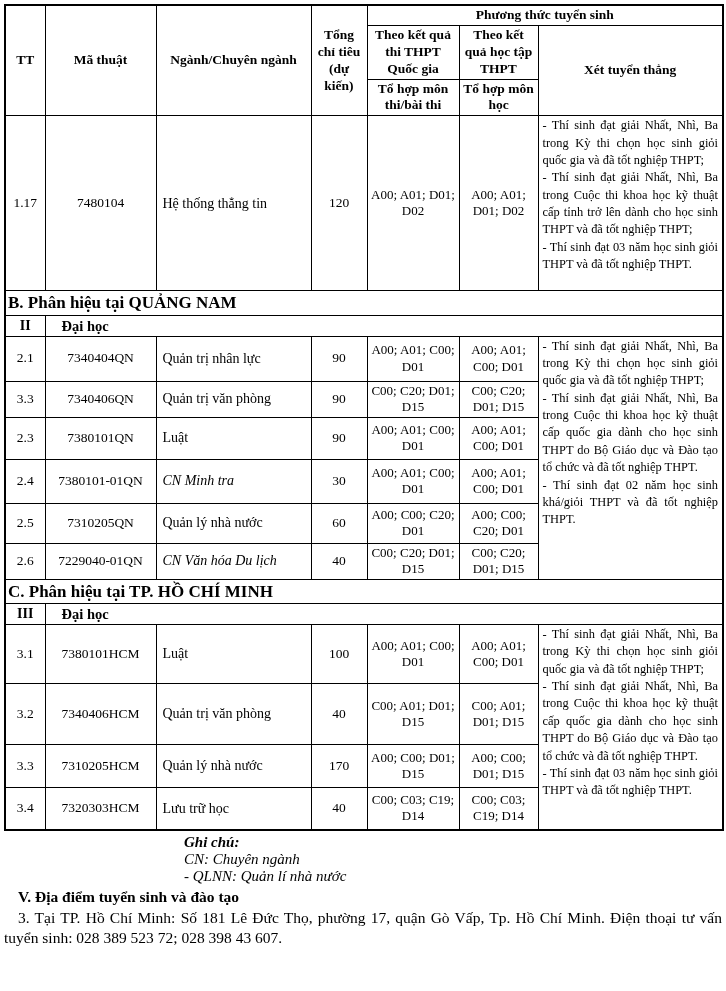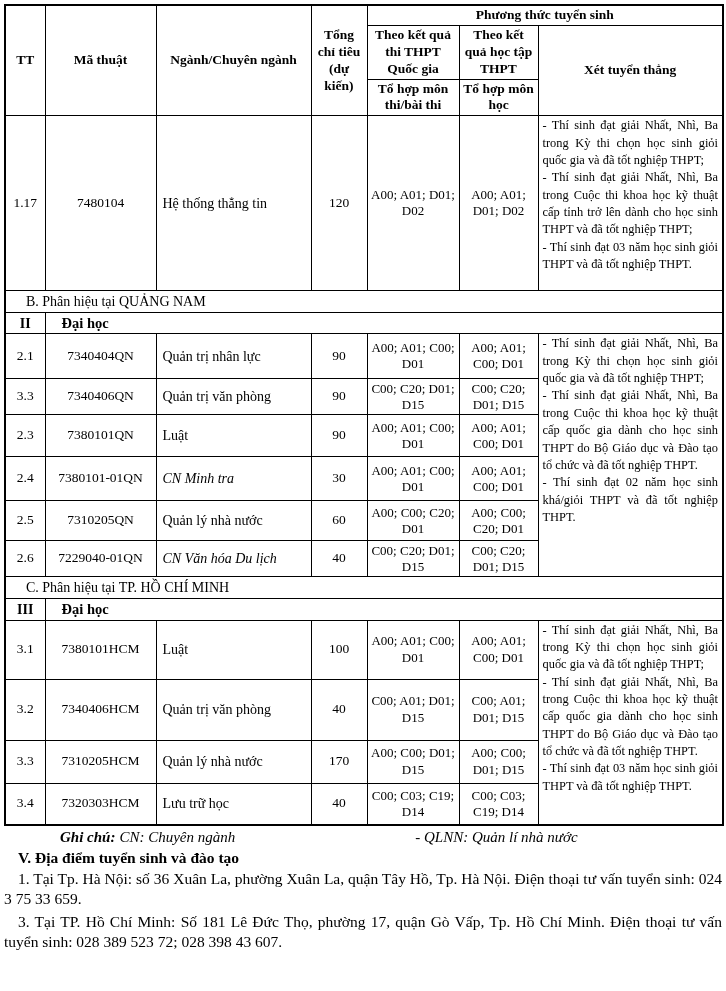--- a/index.html
+++ b/index.html
@@ -25,30 +25,31 @@
   .adm th { font-weight:bold; }
   td.name { text-align:left; padding-left:6px; font-size:14px; }
   td.it { font-style:italic; }
   td.grp { font-size:13px; }
   td.direct {
     text-align:justify; vertical-align:top;
     font-size:12.4px; line-height:1.4;
     white-space:pre-line; padding:1px 4px 2px 4px;
   }
   tr.secrow td {
-    text-align:left; font-weight:normal;
-    font-size:14px; padding-left:20px;
+    text-align:left; font-weight:bold;
+    font-size:17px; padding-left:2px;
   }
   td.sec-tt { font-weight:bold; font-size:14px; }
   td.sec-level { text-align:left; font-weight:bold; font-size:14.5px; padding-left:16px; }
 
   .notes {
     display:flex; align-items:baseline;
     font-style:italic; font-size:15px;
     margin-top:3px;
+    flex-direction:column;
   }
   .notes .label { font-weight:bold; margin-left:56px; }
   .notes .cn { margin-left:4px; }
   .notes .qlnn { margin-left:180px; }
 
   .addr-heading { font-weight:bold; font-size:15.5px; margin:3px 0 0 14px; }
   .para { font-size:15.5px; line-height:1.32; text-indent:14px; margin-top:2px; text-align:justify; }
 </style>
 </head>
 <body>
@@ -202,16 +203,15 @@
   </tbody>
     </table>
 
   <div class="notes">
     <span class="label">Ghi chú:</span>
     <span class="cn">CN: Chuyên ngành</span>
     <span class="qlnn">- QLNN: Quản lí nhà nước</span>
   </div>
 
   <div class="addr-heading">V. Địa điểm tuyển sinh và đào tạo</div>
-  <p class="para">1. Tại Tp. Hà Nội: số 36 Xuân La, phường Xuân La, quận Tây Hồ, Tp. Hà Nội. Điện thoại tư vấn tuyển sinh: 024 3 75 33 659.</p>
   <p class="para">3. Tại TP. Hồ Chí Minh: Số 181 Lê Đức Thọ, phường 17, quận Gò Vấp, Tp. Hồ Chí Minh. Điện thoại tư vấn tuyển sinh: 028 389 523 72; 028 398 43 607.</p>
 
 </div>
 
 </body></html>

